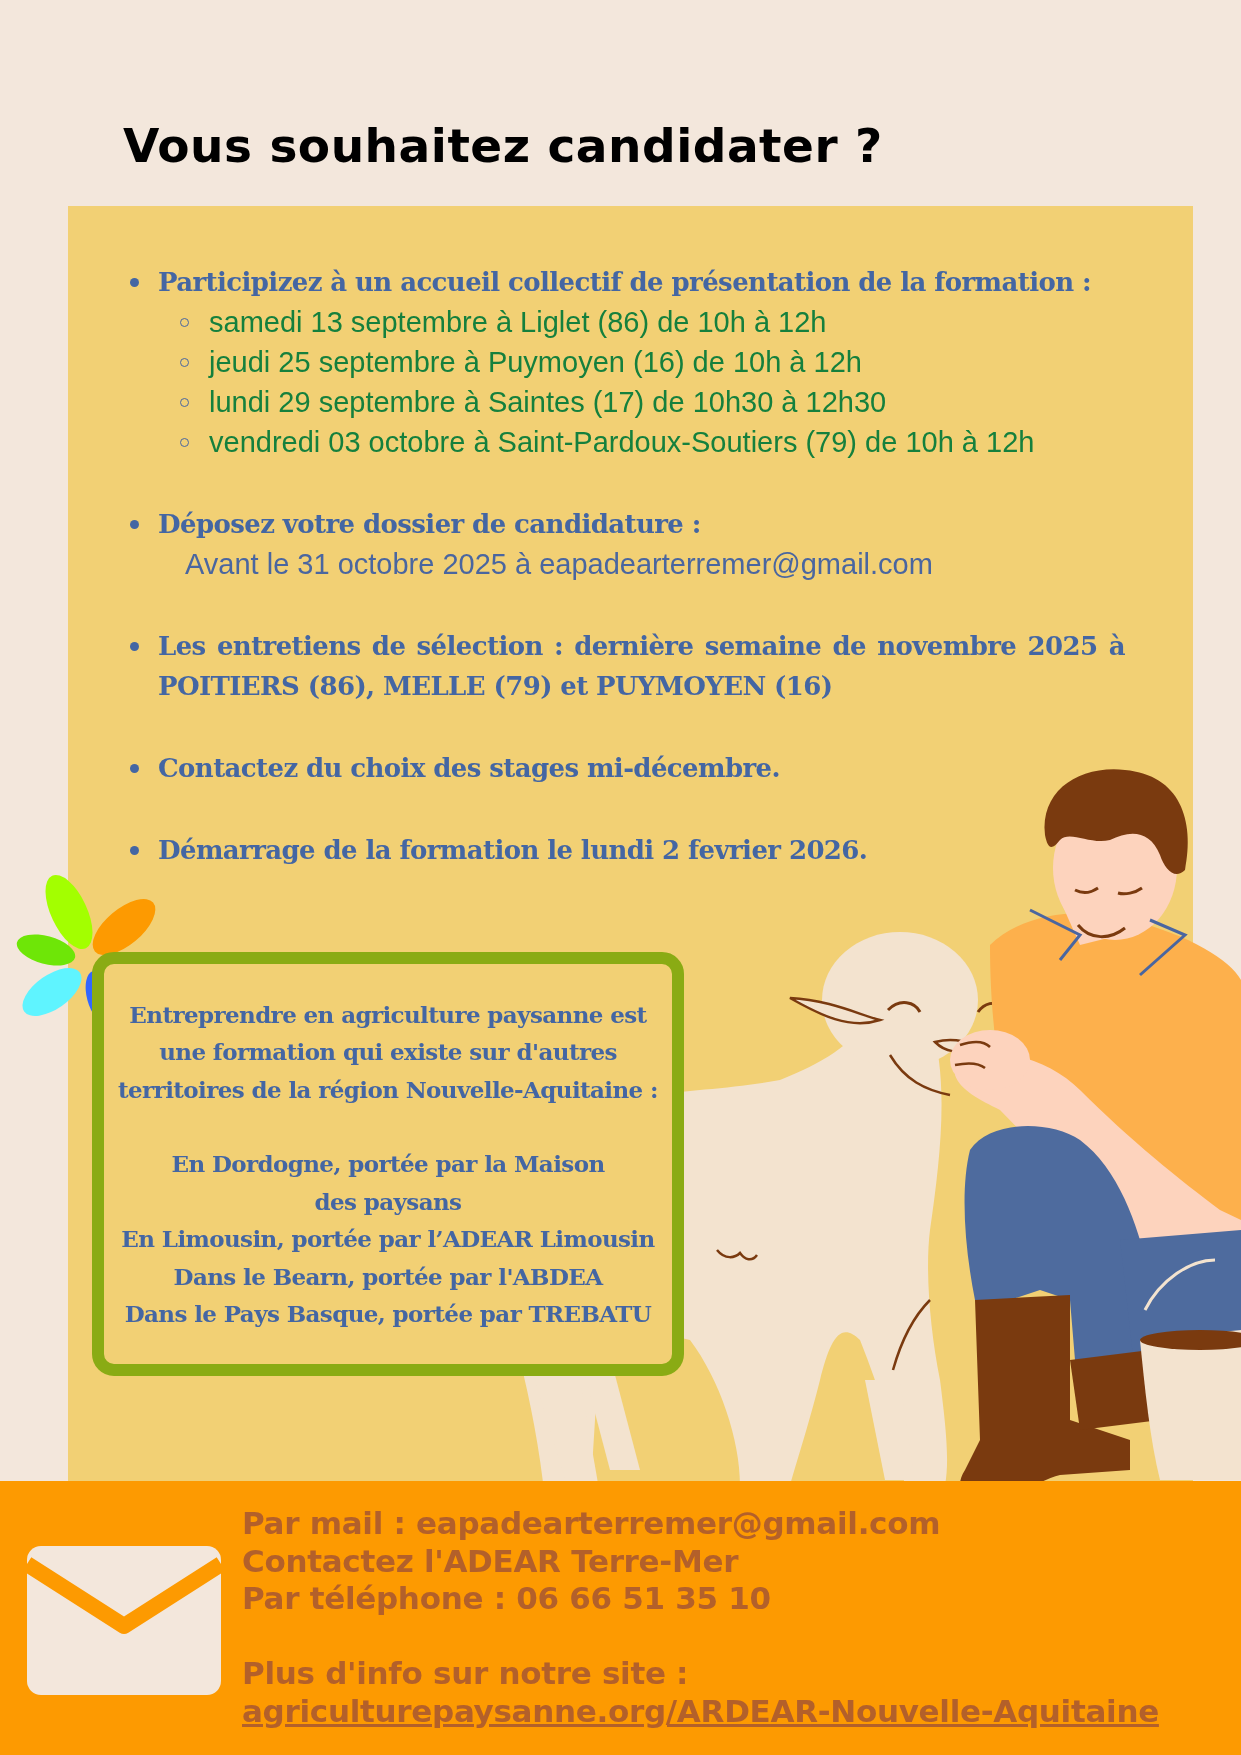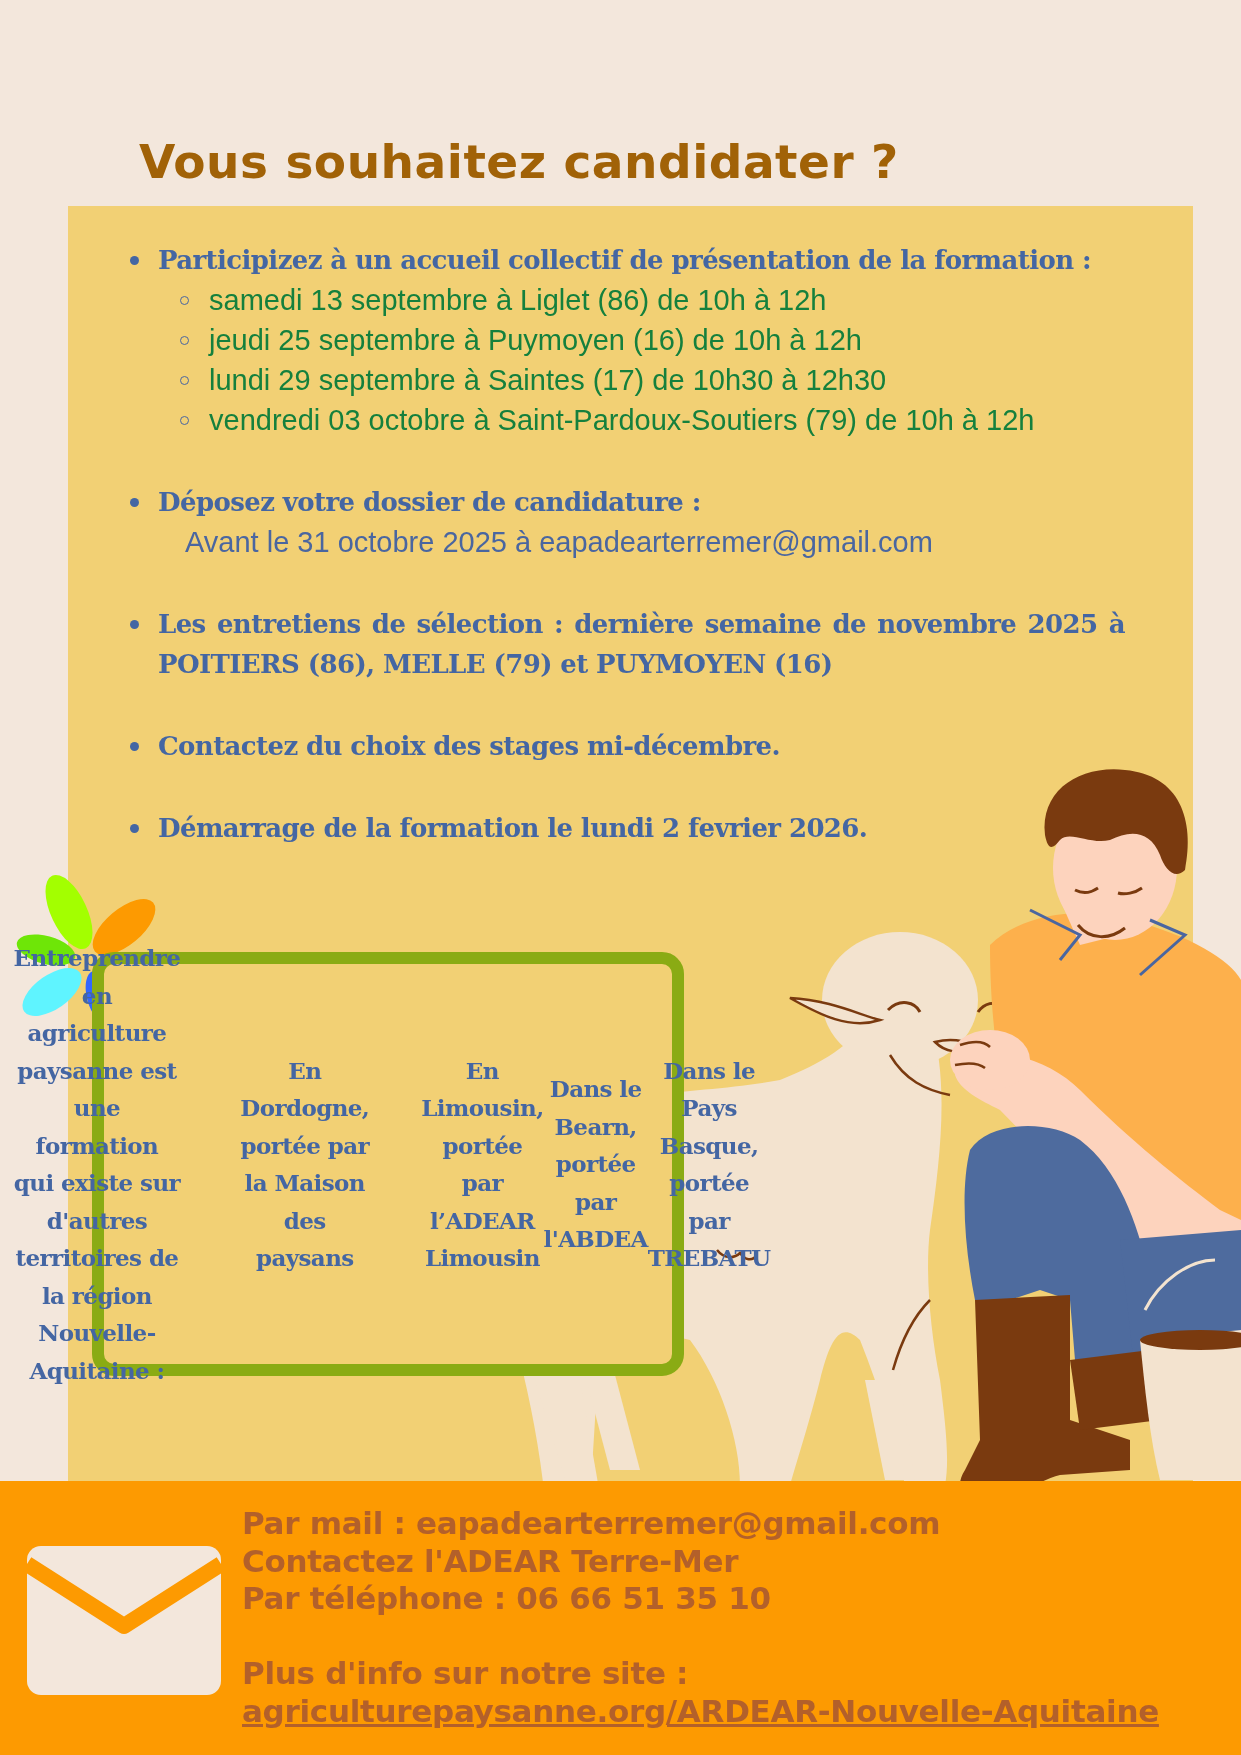--- a/index.html
+++ b/index.html
@@ -4,28 +4,28 @@
 <style>
   html, body { margin:0; padding:0; }
   body {
     width:1241px; height:1755px; position:relative; overflow:hidden;
     background:#f3e7dc;
     font-family:"DejaVu Serif", serif;
   }
   .title {
     position:absolute; left:123px; top:118px;
     font-family:"DejaVu Sans", sans-serif; font-weight:bold;
-    font-size:47px; color:#a16207; letter-spacing:0.5px;
-    margin:16px;
+    font-size:47px; color:#000000; letter-spacing:0.5px;
+    margin:0;
   }
   .panel {
     position:absolute; left:68px; top:206px; width:1125px; height:1275px;
     background:#f2d074;
   }
-  .bullets { position:absolute; left:125px; top:240px; width:1000px; color:#4466a3; }
+  .bullets { position:absolute; left:125px; top:262px; width:1000px; color:#4466a3; }
   .b-item { position:relative; padding-left:33px; }
   .b-item .dot {
     position:absolute; left:5px; top:16px; width:9px; height:9px; border-radius:50%;
     background:#4466a3;
   }
   .b-head {
     font-family:"DejaVu Serif", serif; font-weight:bold; font-size:26px;
     line-height:40px; letter-spacing:-0.6px; color:#4466a3;
   }
   .sub { list-style:none; margin:0; padding:0 0 0 18px; }
@@ -39,21 +39,21 @@
     color:#4a66a0; padding-left:27px; }
   .gap { height:42px; }
   .just { text-align:justify; text-align-last:left; }
 
   .illus { position:absolute; left:0; top:0; width:1241px; height:1755px; pointer-events:none; }
 
   .greenbox {
     position:absolute; left:92px; top:952px; width:592px; height:424px;
     border:12px solid #8aab14; border-radius:22px; box-sizing:border-box;
     background:#f2d074;
-    display:flex; justify-content:center; align-items:center;
+    display:flex; flex-direction:column; justify-content:center; align-items:center;
     text-align:center; color:#4466a3;
   }
   .greenbox p { margin:0; font-family:"DejaVu Serif", serif; font-weight:bold;
     font-size:23px; line-height:37.5px; letter-spacing:-0.6px; }
   .greenbox .spacer { height:37px; }
 
   .flower { position:absolute; left:14px; top:872px; width:150px; height:150px; }
 
   .footer {
     position:absolute; left:0; top:1481px; width:1241px; height:274px; background:#fd9a01;

